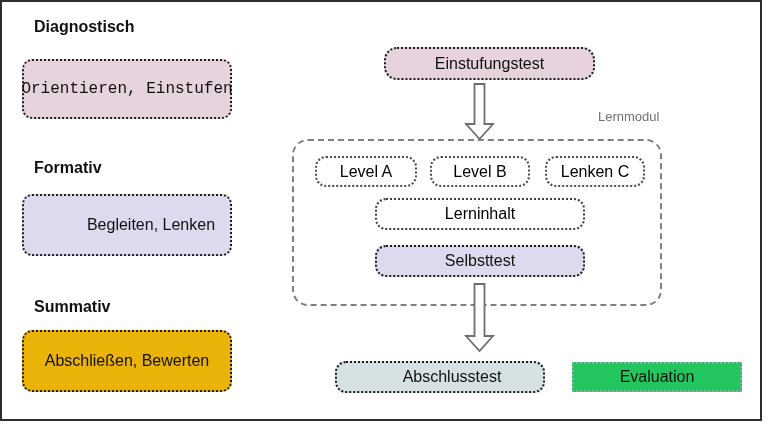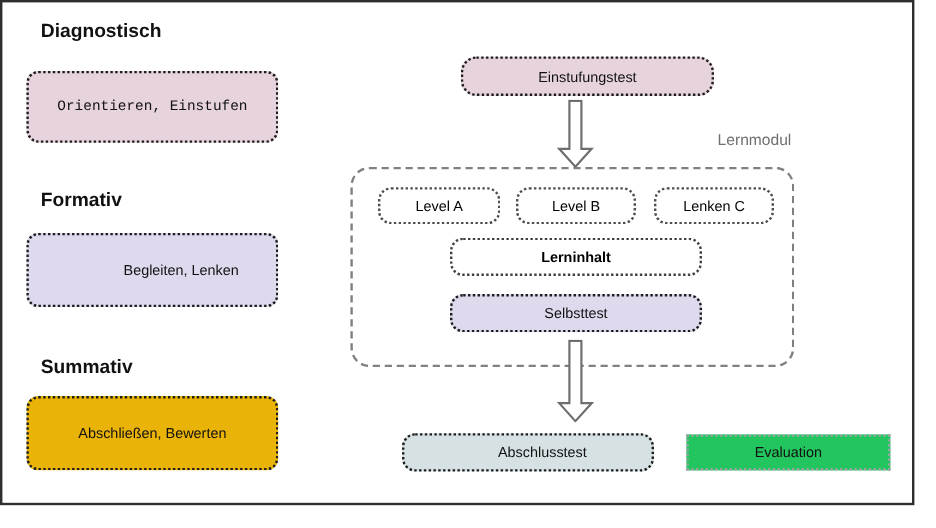--- a/index.html
+++ b/index.html
@@ -30,21 +30,21 @@
     font-weight: bold;
     color: #111111;
     white-space: nowrap;
   }
   .box {
     position: absolute;
     display: flex;
     align-items: center;
     justify-content: center;
     box-sizing: border-box;
-    font-size: 12px;
+    font-size: 16px;
     color: #111111;
     text-align: center;
     white-space: nowrap;
   }
   .big-box {
     border: 2px dotted #1c1c1c;
     border-radius: 10px;
   }
   .flow-box {
     border: 2px dotted #1c1c1c;
@@ -102,21 +102,21 @@
       <path d="M10.5 1 H20.5 V41 H29 L15.5 56 L2 41 H10.5 Z" fill="#ffffff" stroke="#6e6e6e" stroke-width="1.8" stroke-linejoin="miter"></path>
     </svg>
 
     <div class="module-label">Lernmodul</div>
     <div class="module-frame"></div>
 
     <div class="box ghost-box" style="left:313px; top:154px; width:102px; height:31px;">Level A</div>
     <div class="box ghost-box" style="left:428px; top:154px; width:100px; height:31px;">Level B</div>
     <div class="box ghost-box" style="left:543px; top:154px; width:100px; height:31px;">Lenken C</div>
 
-    <div class="box ghost-box" style="left:373px; top:196px; width:210px; height:32px; border-color:#3f3f3f;font-weight:bold;">Lerninhalt</div>
+    <div class="box ghost-box" style="left:373px; top:196px; width:210px; height:32px; border-color:#3f3f3f;">Lerninhalt</div>
 
     <div class="box flow-box" style="left: 373px; top: 243px; width: 210px; height: 32px; border-radius: 11px; background-color: rgb(222, 217, 237);">Selbsttest</div>
 
     <svg class="arrow" style="left:462px; top:281px;" width="31" height="69" viewBox="0 0 31 69">
       <path d="M10.5 1 H20.5 V53 H29 L15.5 68 L2 53 H10.5 Z" fill="#ffffff" stroke="#6e6e6e" stroke-width="1.8" stroke-linejoin="miter"></path>
     </svg>
 
     <div class="box flow-box" style="left: 333px; top: 359px; width: 210px; height: 32px; border-radius: 11px; background-color: rgb(214, 225, 228); padding-left: 24px;">Abschlusstest</div>
 
     <div class="box" style="left: 570px; top: 360px; width: 170px; height: 30px; border: 2px dotted rgb(154, 163, 166); border-radius: 0; background-color: #22c55e;">Evaluation</div>

